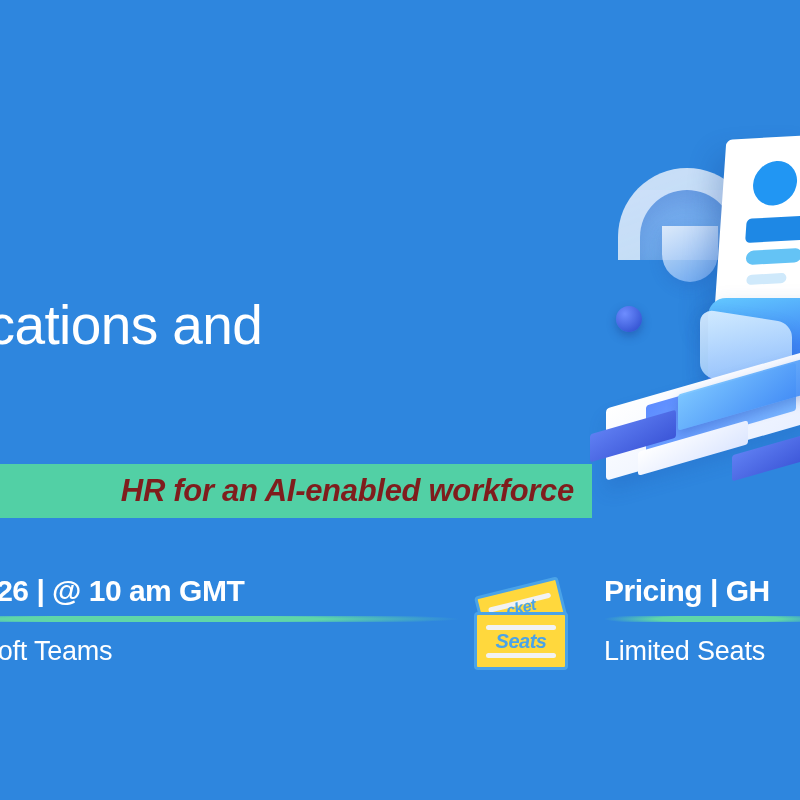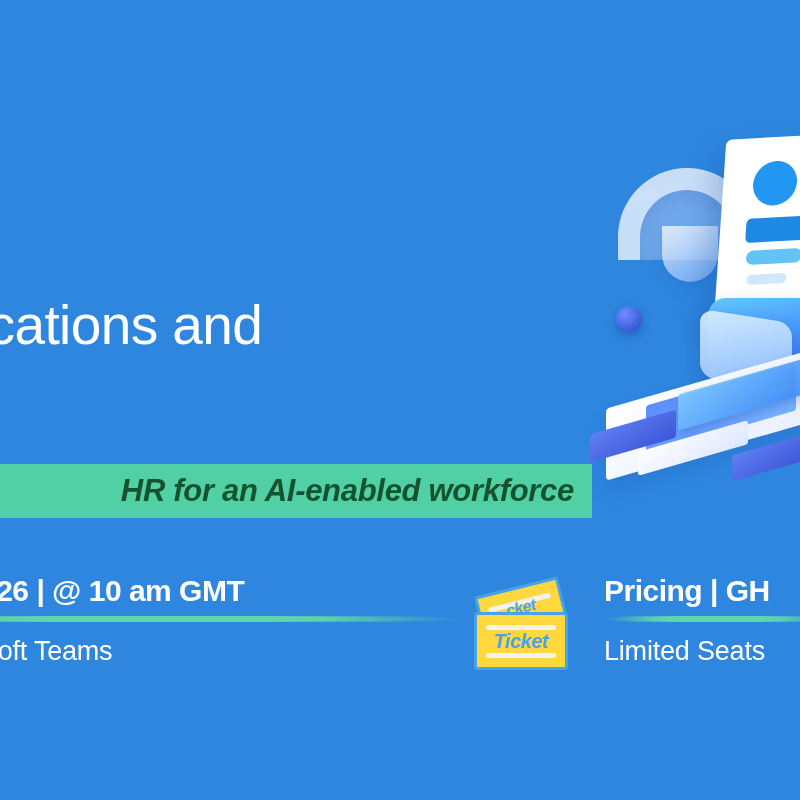--- a/index.html
+++ b/index.html
@@ -154,21 +154,21 @@
   
   .green-bar {
     position:absolute; left:-300px; top:464px;
     width:892px; height:54px;
     background:#52D0A5;
   }
   .green-bar .txt {
     position:absolute; right:18px; top:50%;
     transform:translateY(-50%);
     font-size:31px; font-weight:700; font-style:italic;
-    color:#14532d; white-space:nowrap; letter-spacing:-.3px;
+    color:#7f1d1d; white-space:nowrap; letter-spacing:-.3px;
   }
 
   
   .col-left  { position:absolute; left:-140px; top:574px; width:600px; }
   .col-right { position:absolute; left:604px;  top:574px; width:320px; }
 
   .det-head {
     font-size:30px; font-weight:700; color:#ffffff;
     white-space:nowrap; letter-spacing:-.5px;
   }
@@ -264,18 +264,18 @@
     <div class="det-sub">Limited Seats</div>
   </div>
 
   <div class="ticket-icon">
     <div class="tk tk-back">
       <div class="dash"></div>
       <div class="tk-label">cket</div>
     </div>
     <div class="tk tk-front">
       <div class="dash d1"></div>
-      <div class="tk-label">Ticket</div>
+      <div class="tk-label">Seats</div>
       <div class="dash d2"></div>
     </div>
   </div>
 
 </div>
 
 </body></html>

